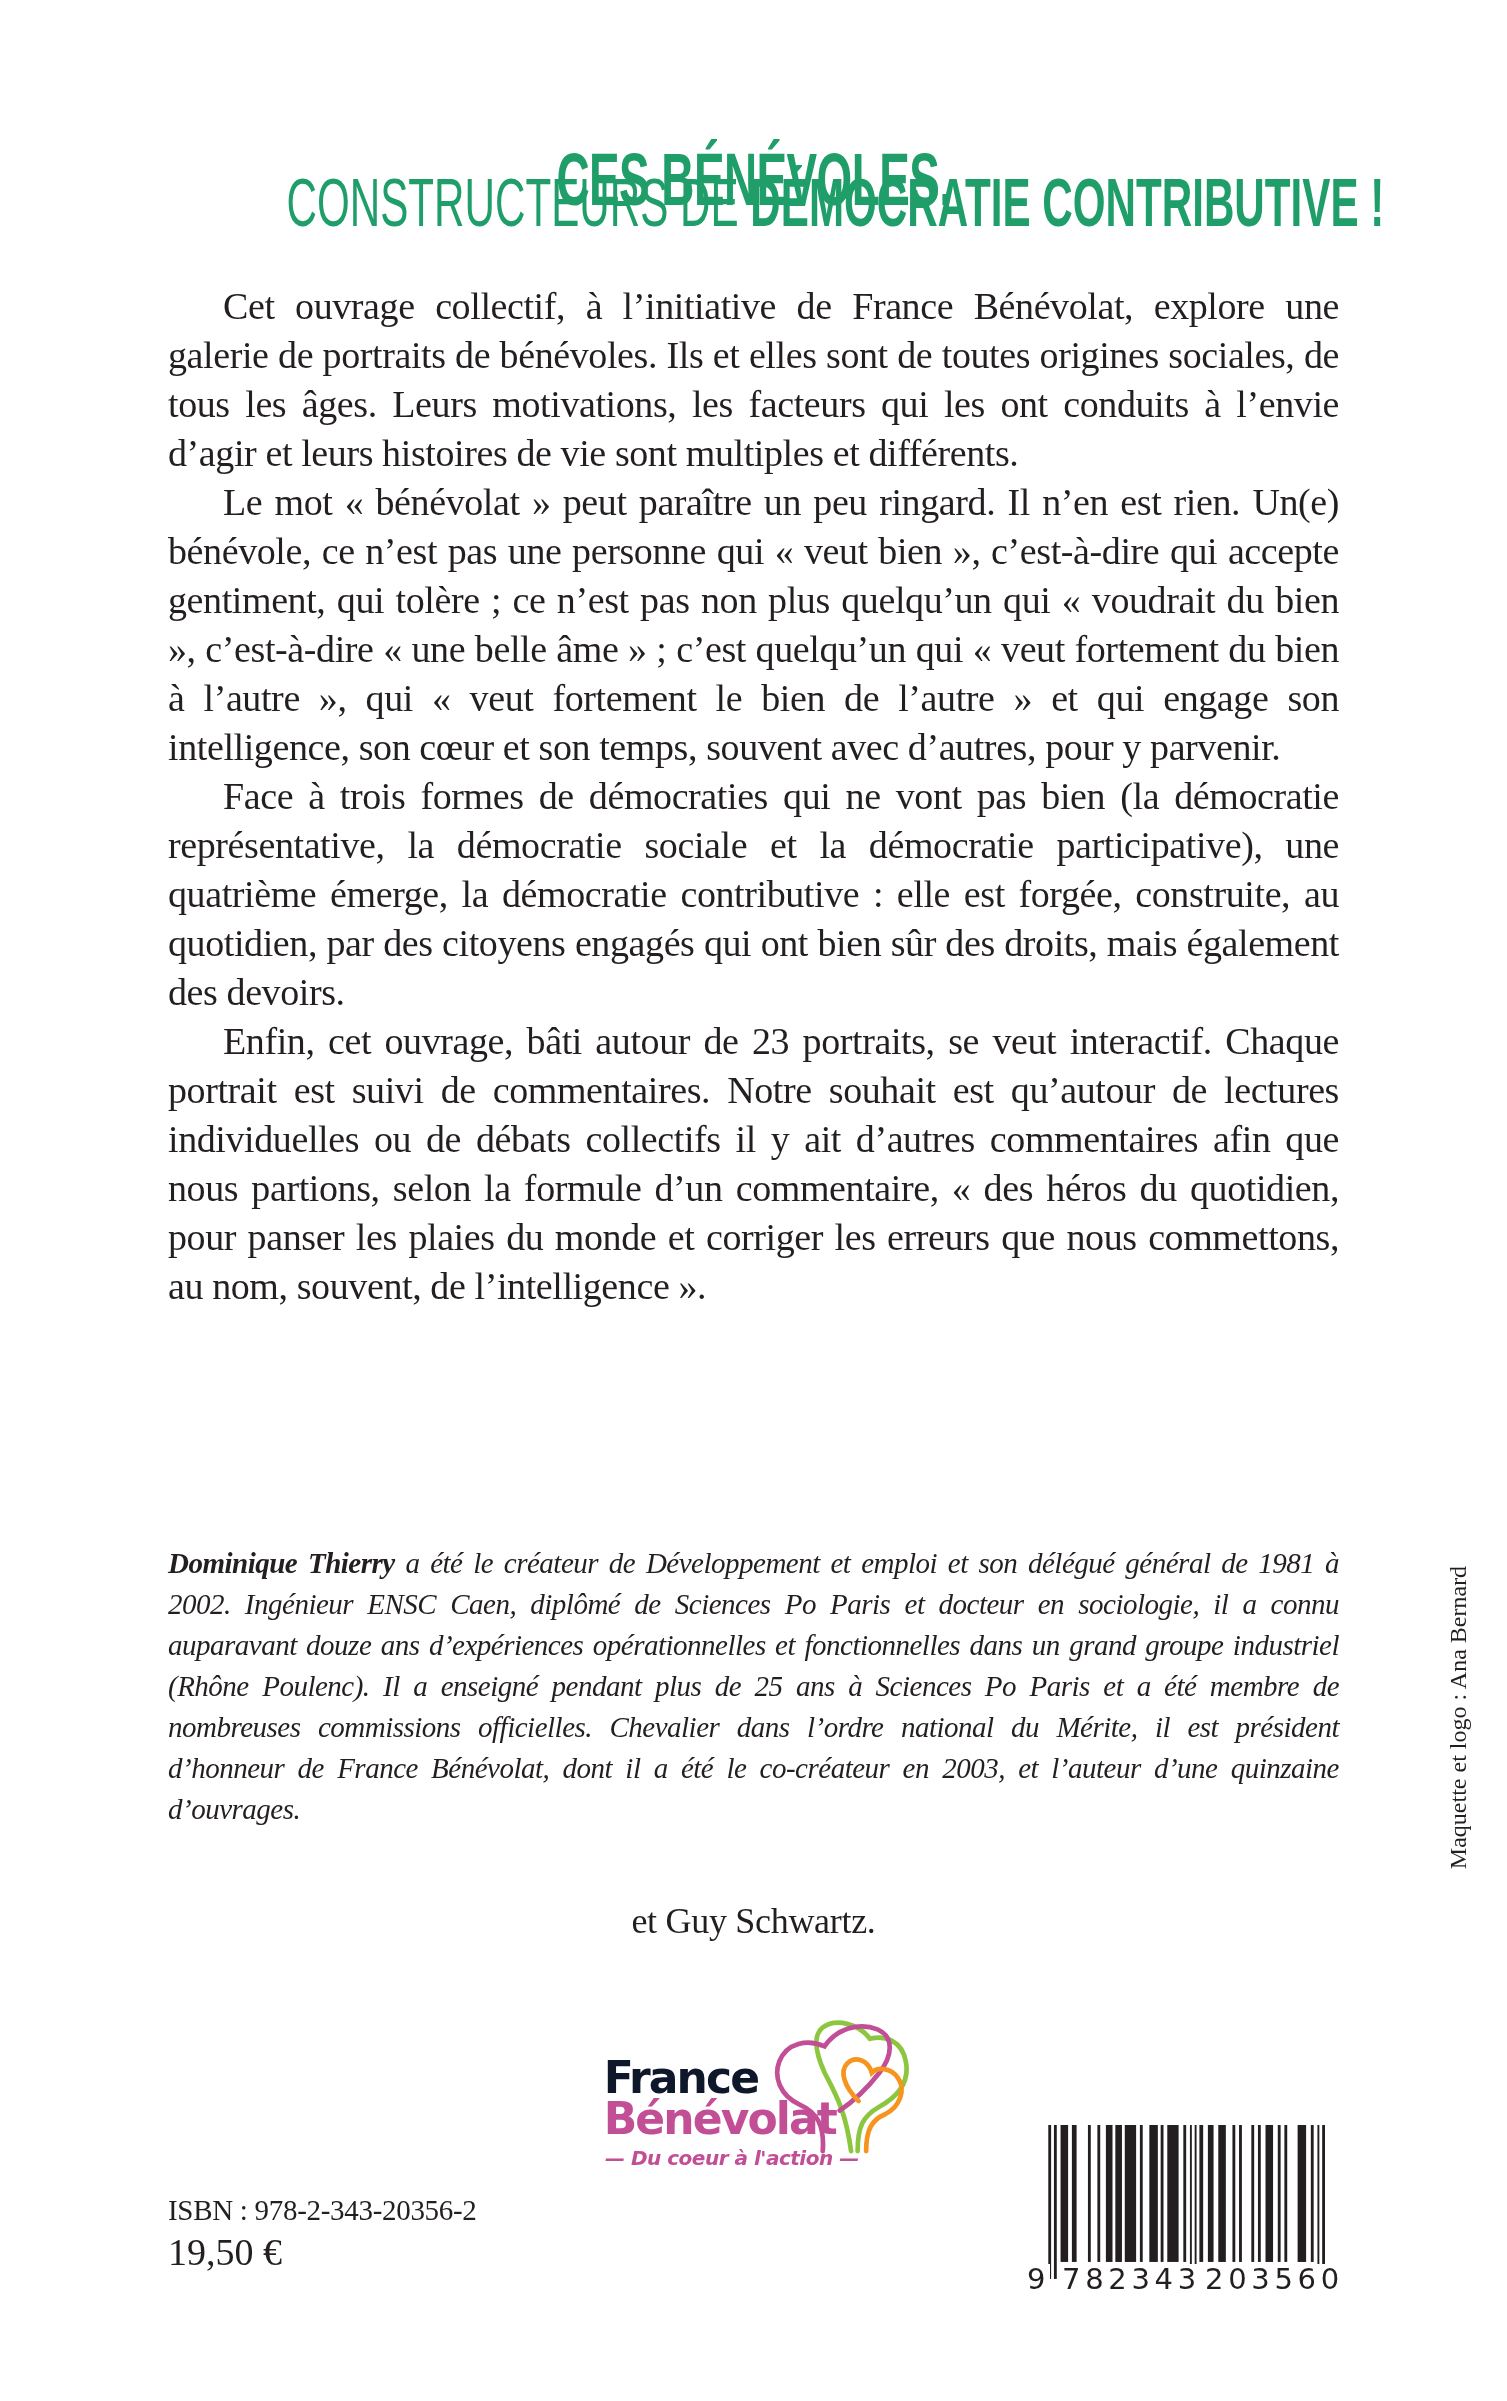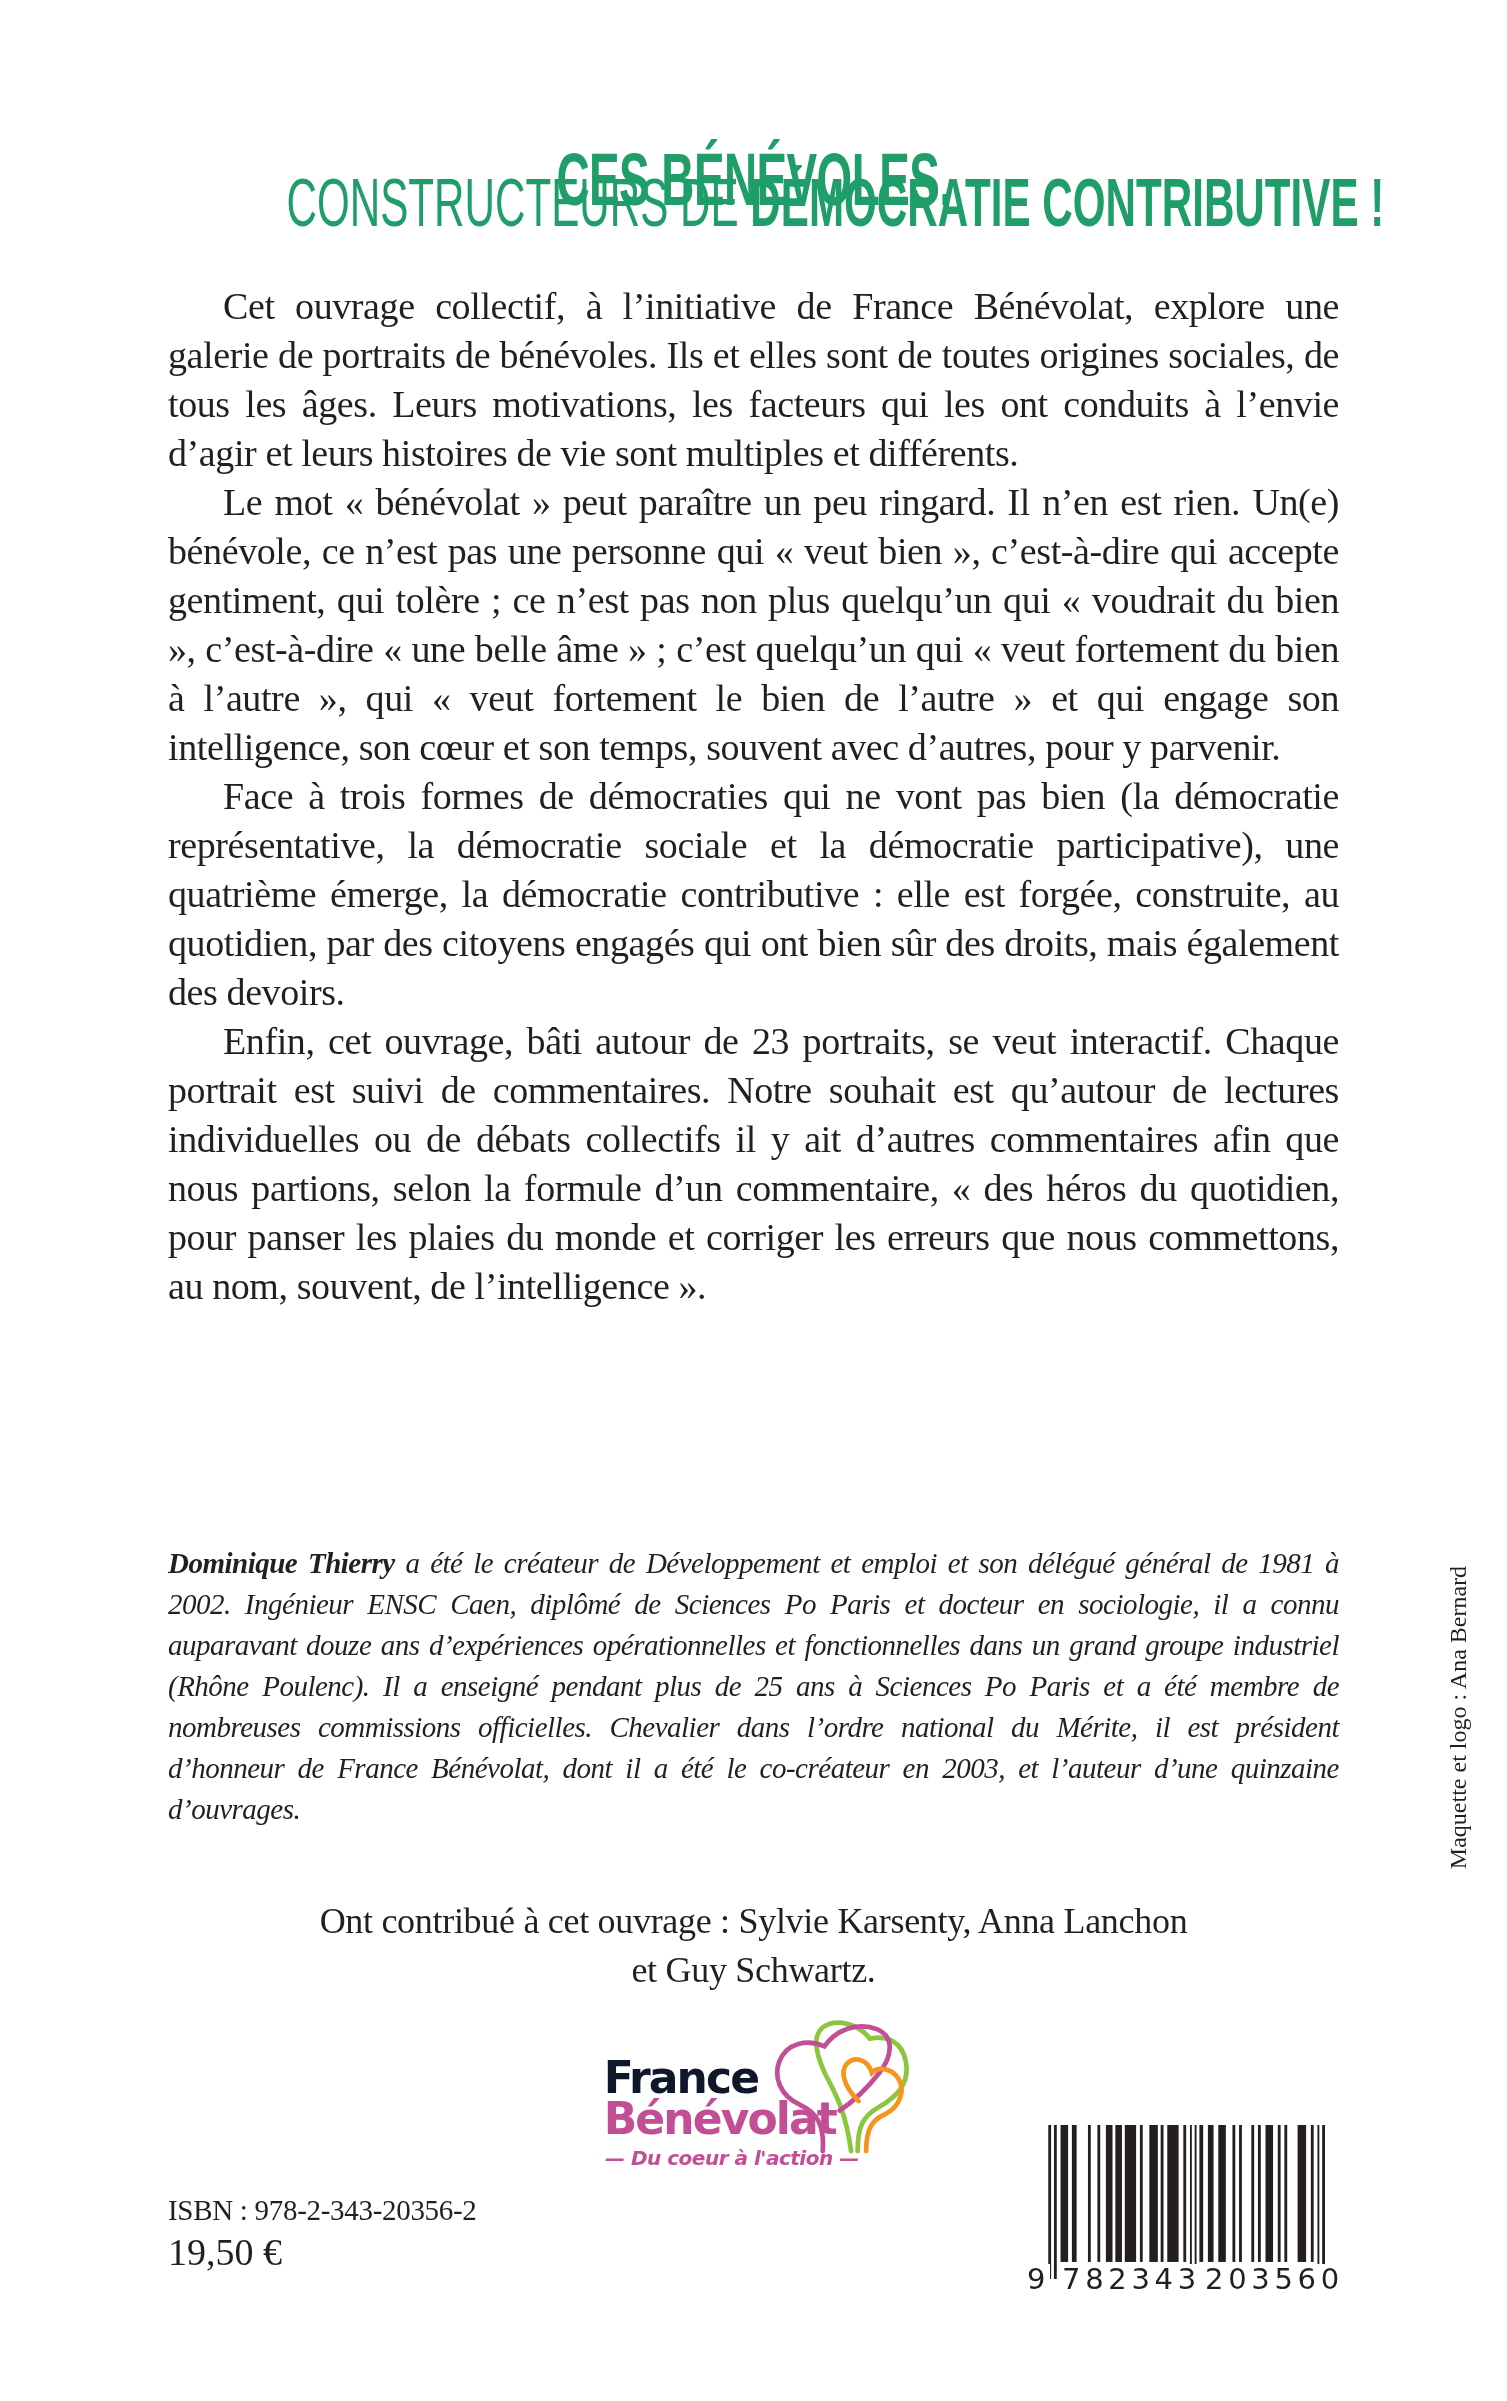--- a/index.html
+++ b/index.html
@@ -198,21 +198,20 @@
 <div class="body-text">
   <p>Cet ouvrage collectif, à l’initiative de France Bénévolat, explore une galerie de portraits de bénévoles. Ils et elles sont de toutes origines sociales, de tous les âges. Leurs motivations, les facteurs qui les ont conduits à l’envie d’agir et leurs histoires de vie sont multiples et différents.</p>
   <p>Le mot « bénévolat » peut paraître un peu ringard. Il n’en est rien. Un(e) bénévole, ce n’est pas une personne qui « veut bien », c’est-à-dire qui accepte gentiment, qui tolère ; ce n’est pas non plus quelqu’un qui « voudrait du bien », c’est-à-dire « une belle âme » ; c’est quelqu’un qui « veut fortement du bien à l’autre », qui « veut fortement le bien de l’autre » et qui engage son intelligence, son cœur et son temps, souvent avec d’autres, pour y parvenir.</p>
   <p>Face à trois formes de démocraties qui ne vont pas bien (la démocratie représentative, la démocratie sociale et la démocratie participative), une quatrième émerge, la démocratie contributive : elle est forgée, construite, au quotidien, par des citoyens engagés qui ont bien sûr des droits, mais également des devoirs.</p>
   <p>Enfin, cet ouvrage, bâti autour de 23 portraits, se veut interactif. Chaque portrait est suivi de commentaires. Notre souhait est qu’autour de lectures individuelles ou de débats collectifs il y ait d’autres commentaires afin que nous partions, selon la formule d’un commentaire, « des héros du quotidien, pour panser les plaies du monde et corriger les erreurs que nous commettons, au nom, souvent, de l’intelligence ».</p>
 </div>
 
 <div class="bio"><span class="author-name">Dominique Thierry</span><span> a été le créateur de Développement et emploi et son délégué général de 1981 à 2002. Ingénieur ENSC Caen, diplômé de Sciences Po Paris et docteur en sociologie, il a connu auparavant douze ans d’expériences opérationnelles et fonctionnelles dans un grand groupe industriel (Rhône Poulenc). Il a enseigné pendant plus de 25 ans à Sciences Po Paris et a été membre de nombreuses commissions officielles. Chevalier dans l’ordre national du Mérite, il est président d’honneur de France Bénévolat, dont il a été le co-créateur en 2003, et l’auteur d’une quinzaine d’ouvrages.</span></div>
 
 <div class="contributors">
-  <div>Ont contribué à cet ouvrage : Sylvie Karsenty, Anna Lanchon</div>
   <div>et Guy Schwartz.</div>
 </div>
 
 <div class="logo">
   <svg class="logo-tree" viewBox="0 0 160 150" xmlns="http://www.w3.org/2000/svg">
     <path d="M95 145 C95 120 100 108 118 98 C140 86 150 70 146 50 C142 28 124 22 108 26 C96 10 72 4 58 14 C48 22 50 40 60 62 C70 82 82 100 88 145" fill="none" stroke="#8cc63f" stroke-width="5" stroke-linecap="round"></path>
     <path d="M58 145 C60 118 52 104 34 96 C12 86 6 66 12 50 C20 30 42 26 60 34 C72 16 96 8 116 16 C134 24 132 44 118 62 C104 80 88 94 76 102" fill="none" stroke="#c24f96" stroke-width="5" stroke-linecap="round"></path>
     <path d="M104 145 C104 122 110 112 124 106 C140 98 146 80 138 68 C130 56 116 56 110 62 C106 48 92 44 84 52 C76 60 80 76 96 92" fill="none" stroke="#f7941d" stroke-width="5" stroke-linecap="round"></path>
   </svg>
   <div class="logo-word-1">France</div>

